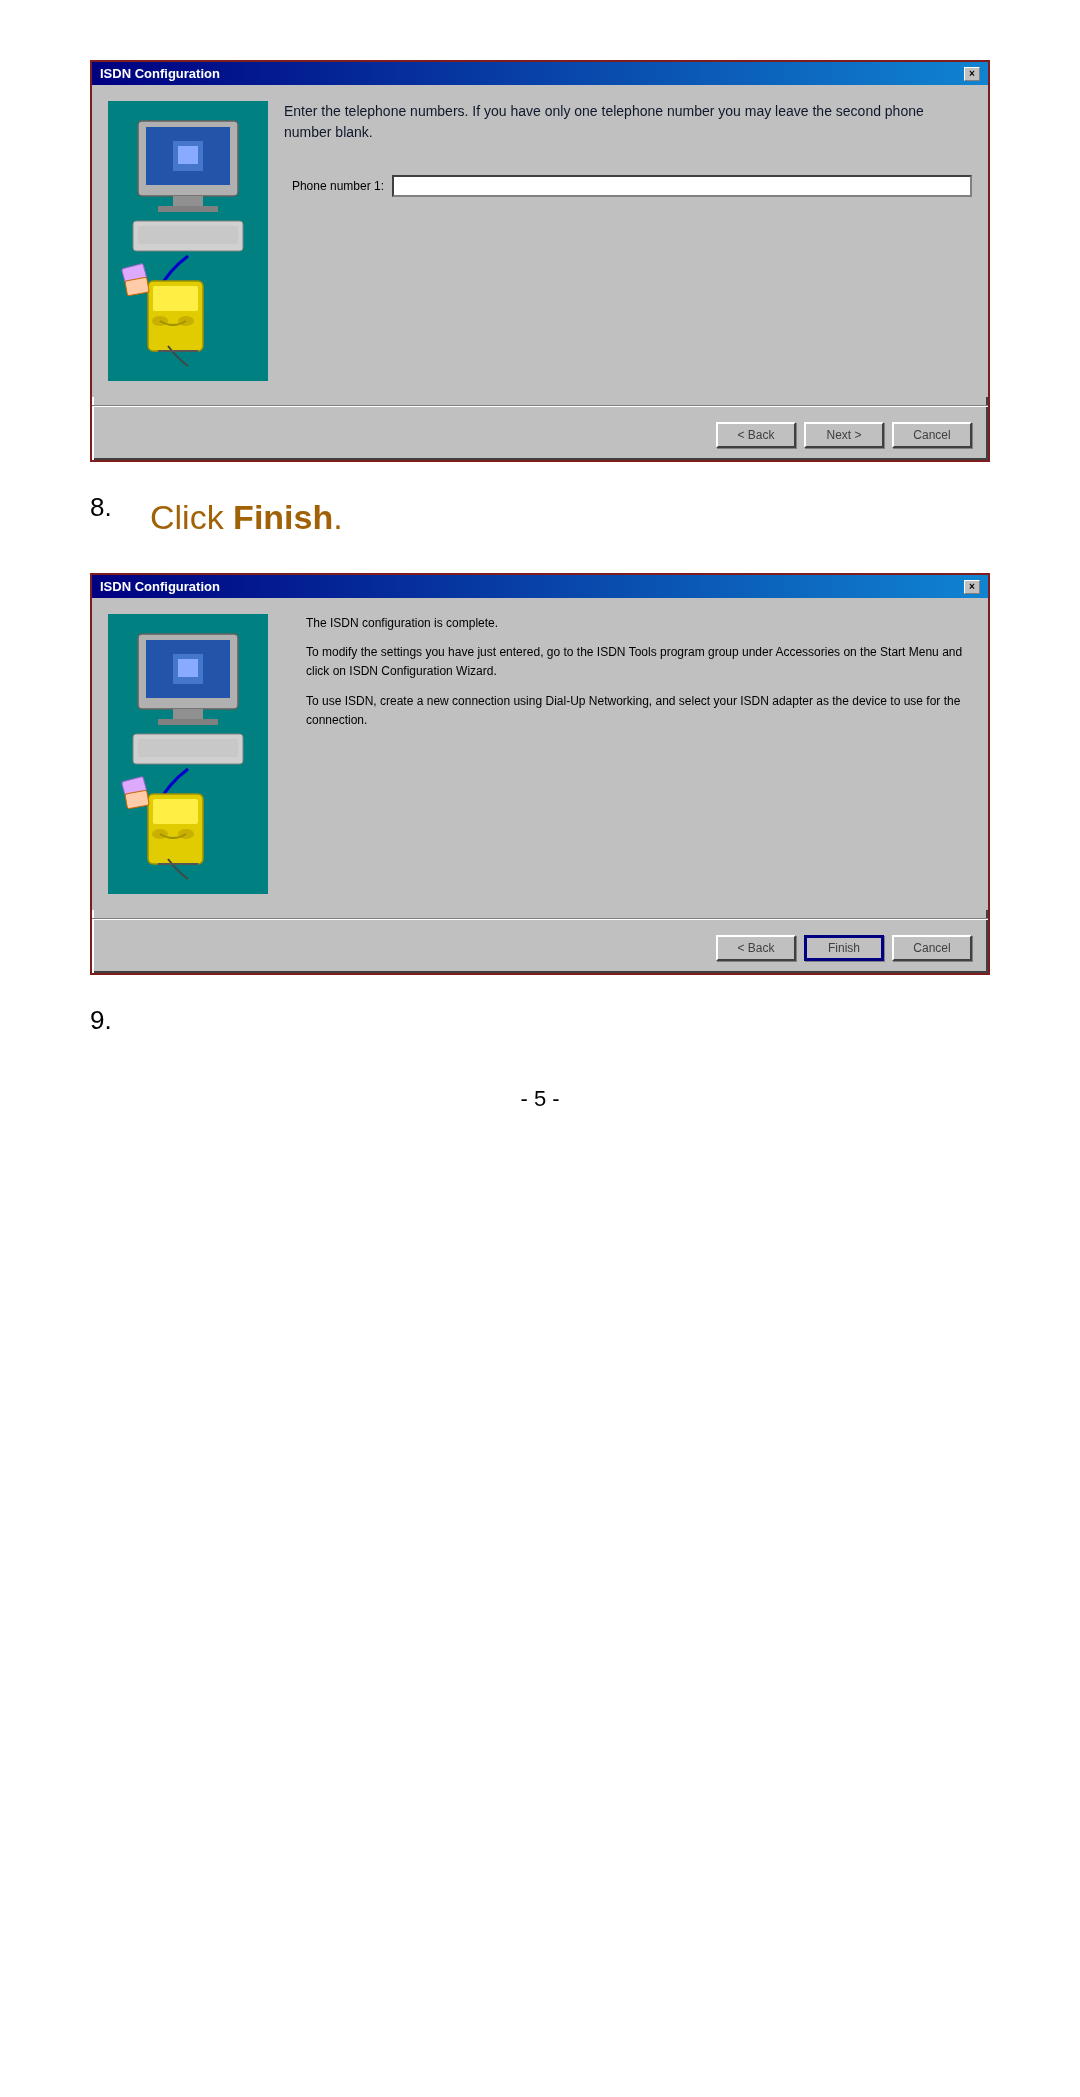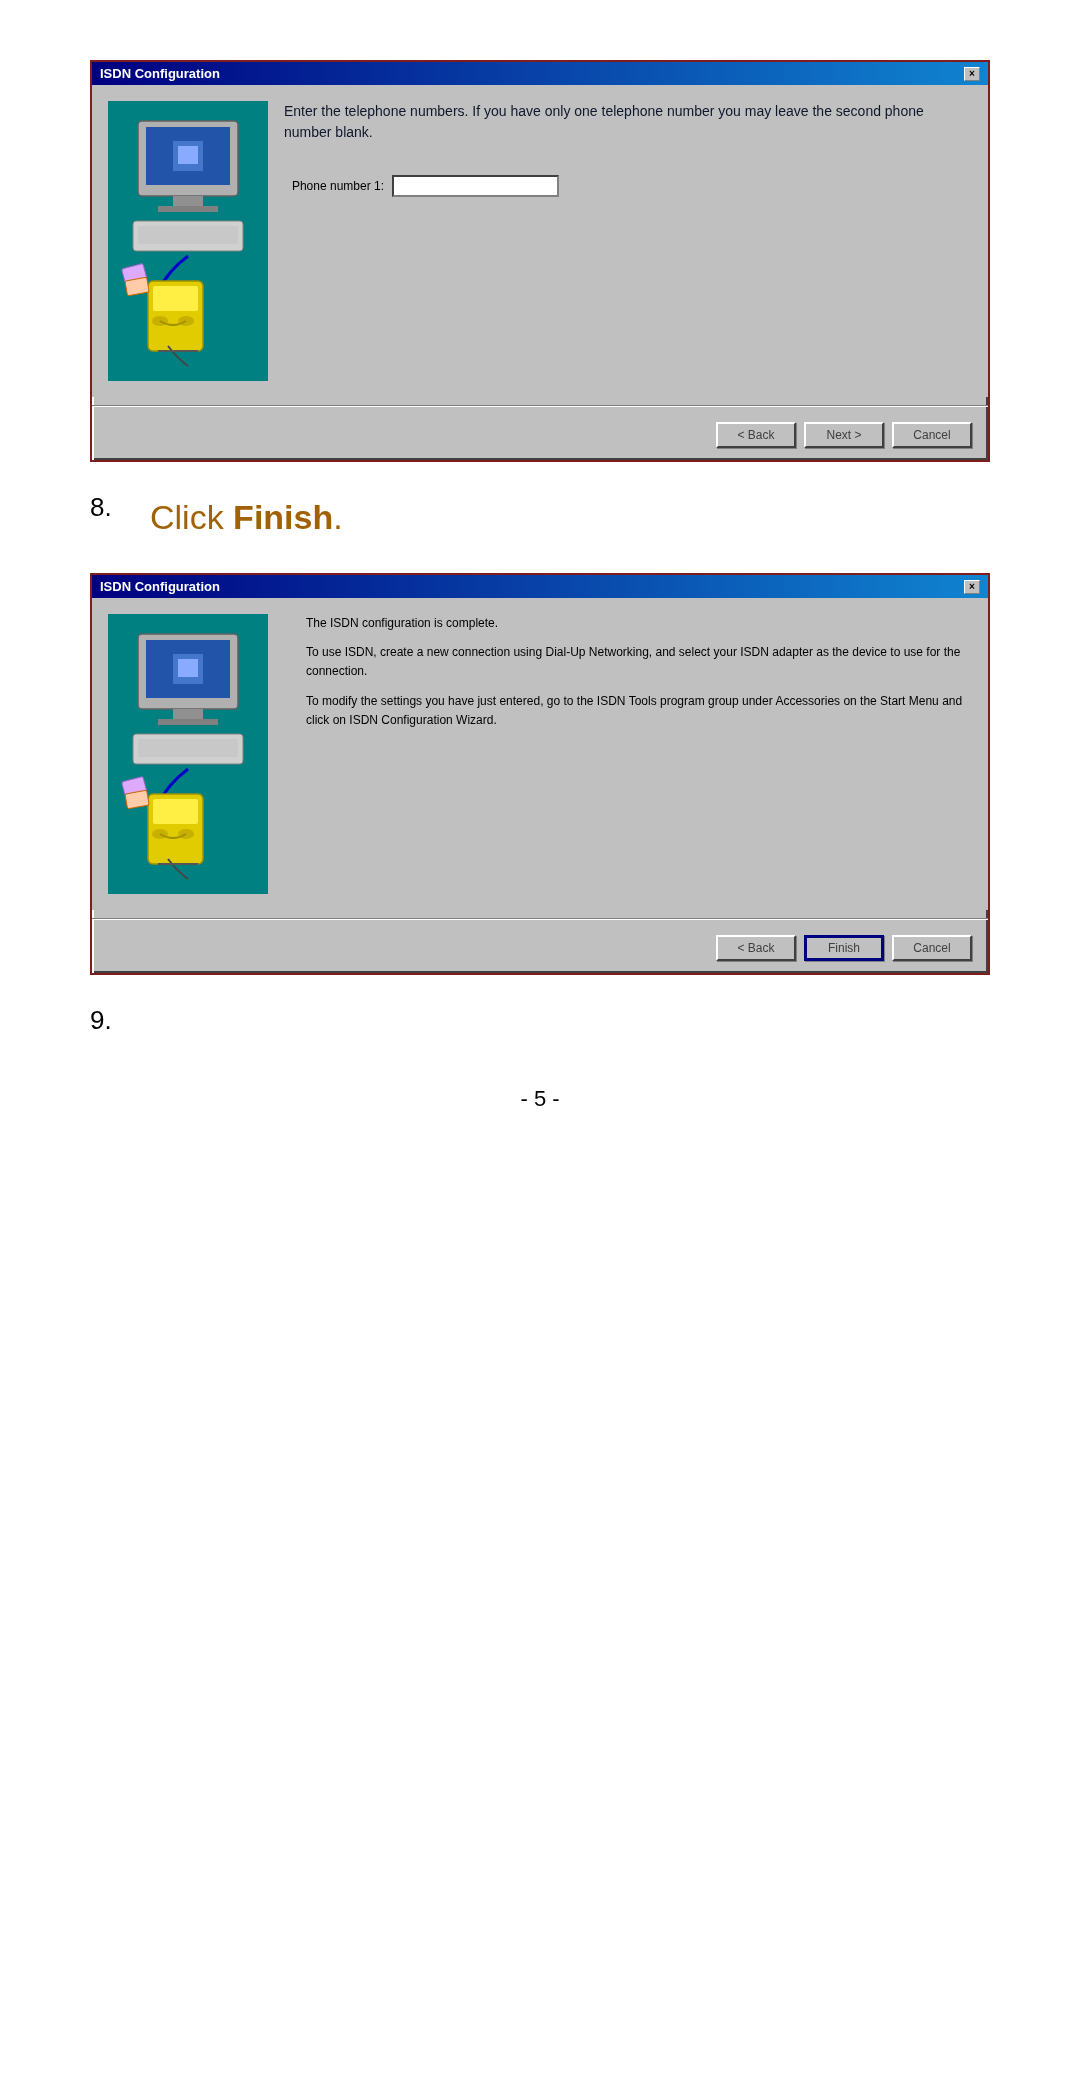--- a/index.html
+++ b/index.html
@@ -98,21 +98,21 @@
     .win-description {
       font-size: 14px;
       font-family: 'MS Sans Serif', Arial, sans-serif;
       color: #0f172a;
       line-height: 1.5;
     }
 
     .win-form {
       margin-top: 20px;
       display: flex;
-      flex-direction: row;
+      flex-direction: column;
       gap: 0;
     }
 
     .form-row {
       display: flex;
       align-items: center;
       gap: 8px;
     }
 
     .form-label {
@@ -321,22 +321,22 @@
           <rect x="8" y="168" width="22" height="15" rx="2" fill="#ffccaa" stroke="#cc6600" stroke-width="1" transform="rotate(-10, 19, 175)"></rect>
 
           <path d="M50 235 Q60 248 70 255" stroke="#444444" stroke-width="2" fill="none"></path>
           <line x1="40" y1="240" x2="80" y2="240" stroke="#555" stroke-width="2"></line>
         </svg>
       </div>
 
       <div class="win-right">
         <div class="win-complete-text">
           <p>The ISDN configuration is complete.</p>
+          <p>To modify the settings you have just entered, go to the ISDN Tools program group under Accessories on the Start Menu and click on ISDN Configuration Wizard.</p>
           <p>To use ISDN, create a new connection using Dial-Up Networking, and select your ISDN adapter as the device to use for the connection.</p>
-          <p>To modify the settings you have just entered, go to the ISDN Tools program group under Accessories on the Start Menu and click on ISDN Configuration Wizard.</p>
         </div>
       </div>
     </div>
     <div class="win-divider"></div>
     <div class="win-buttons">
       <button class="win-btn">&lt; Back</button>
       <button class="win-btn win-btn-default">Finish</button>
       <button class="win-btn">Cancel</button>
     </div>
   </div>

